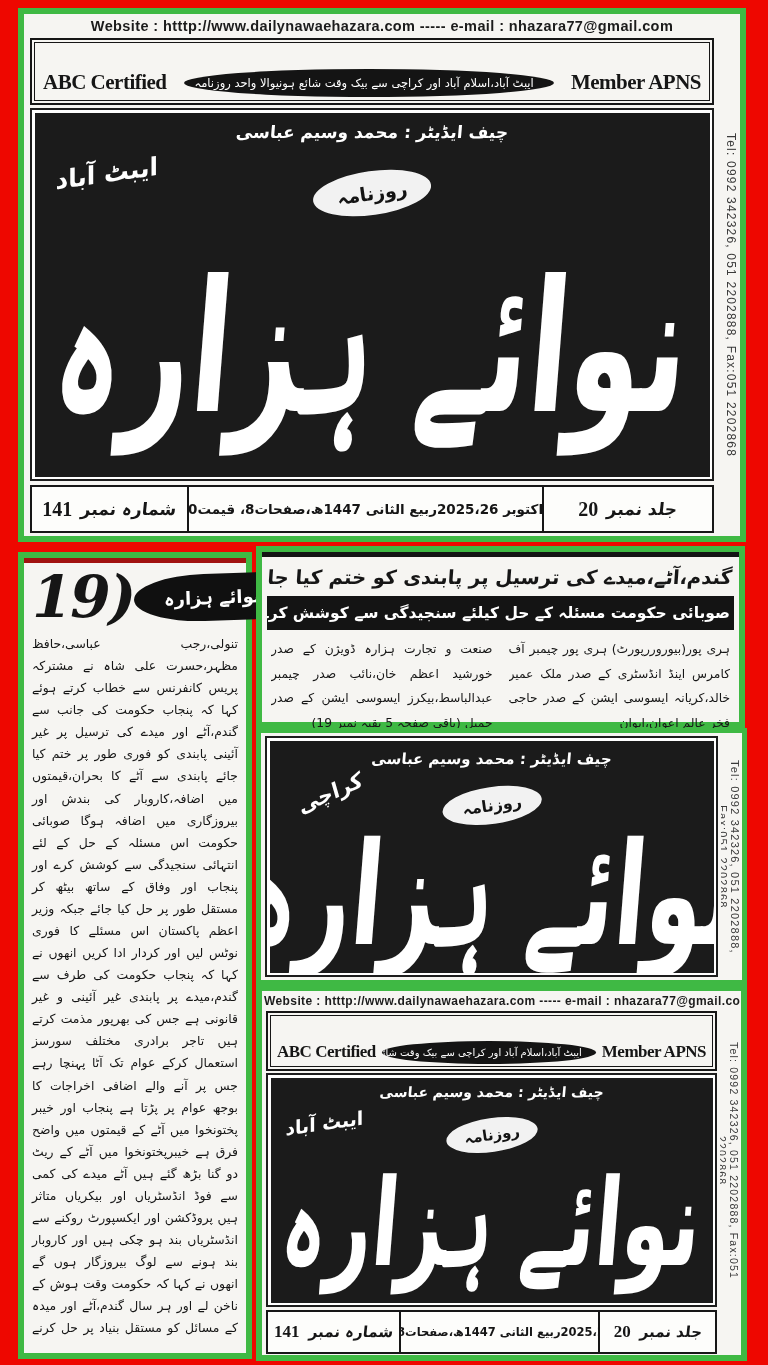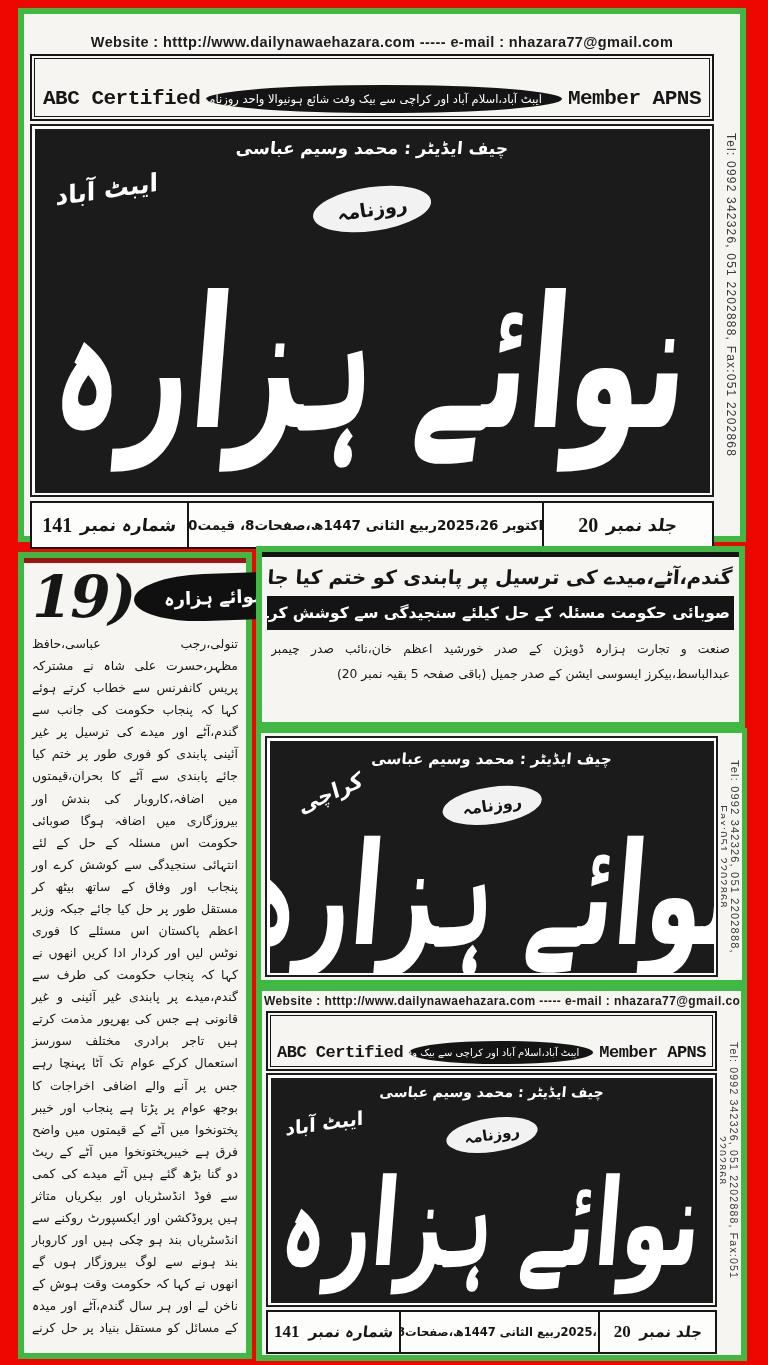--- a/index.html
+++ b/index.html
@@ -10,29 +10,29 @@
     color:#161616;
   }
   .panel{
     position:absolute;box-sizing:border-box;
     background:#f6f5f2;border:6px solid #3fb944;
   }
   
   .website-line{
     text-align:center;font-family:"Liberation Sans", sans-serif;
     font-weight:bold;font-size:14.5px;letter-spacing:.4px;
-    padding:20px 2px 2px;color:#1c1c1c;white-space:nowrap;overflow:hidden;
+    padding:4px 2px 2px;color:#1c1c1c;white-space:nowrap;overflow:hidden;
   }
   .abc-bar{border:2px solid #161616;padding:2px;margin:2px 26px 3px 6px;}
   .abc-inner{
     border:1.5px solid #161616;display:flex;align-items:center;
     justify-content:space-between;padding:3px 8px;gap:6px;
   }
   .abc-label,.apns-label{
-    font-family:Liberation Mono, monospace;font-weight:900;
+    font-family:Liberation Serif, serif;font-weight:900;
     font-size:21px;letter-spacing:-.5px;white-space:nowrap;margin-top:22px;
   }
   .tagline-pill{
     background:#141414;color:#fff;border-radius:50%;
     padding:7px 20px;font-size:11.5px;direction:rtl;white-space:nowrap;
     overflow:hidden;max-width:330px;flex:1;text-align:center;margin-top:23px;
   }
   .frame{border:2px solid #1d1d1d;padding:2.5px;margin:0 26px 0 6px;background:#fff;}
   .black-box{position:relative;background:#1b1b1b;overflow:hidden;}
   .chief{
@@ -183,21 +183,22 @@
     <span class="ribbon-badge">نوائے ہزارہ</span>
   </div>
   <div class="article-body">تنولی،رجب عباسی،حافظ مظہر،حسرت علی شاہ نے مشترکہ پریس کانفرنس سے خطاب کرتے ہوئے کہا کہ پنجاب حکومت کی جانب سے گندم،آٹے اور میدے کی ترسیل پر غیر آئینی پابندی کو فوری طور پر ختم کیا جائے پابندی سے آٹے کا بحران،قیمتوں میں اضافہ،کاروبار کی بندش اور بیروزگاری میں اضافہ ہوگا صوبائی حکومت اس مسئلہ کے حل کے لئے انتہائی سنجیدگی سے کوشش کرے اور پنجاب اور وفاق کے ساتھ بیٹھ کر مستقل طور پر حل کیا جائے جبکہ وزیر اعظم پاکستان اس مسئلے کا فوری نوٹس لیں اور کردار ادا کریں انھوں نے کہا کہ پنجاب حکومت کی طرف سے گندم،میدے پر پابندی غیر آئینی و غیر قانونی ہے جس کی بھرپور مذمت کرتے ہیں تاجر برادری مختلف سورسز استعمال کرکے عوام تک آٹا پہنچا رہے جس پر آنے والے اضافی اخراجات کا بوجھ عوام پر پڑتا ہے پنجاب اور خیبر پختونخوا میں آٹے کے قیمتوں میں واضح فرق ہے خیبرپختونخوا میں آٹے کے ریٹ دو گنا بڑھ گئے ہیں آٹے میدے کی کمی سے فوڈ انڈسٹریاں اور بیکریاں متاثر ہیں پروڈکشن اور ایکسپورٹ روکنے سے انڈسٹریاں بند ہو چکی ہیں اور کاروبار بند ہونے سے لوگ بیروزگار ہوں گے انھوں نے کہا کہ حکومت وقت ہوش کے ناخن لے اور ہر سال گندم،آٹے اور میدہ کے مسائل کو مستقل بنیاد پر حل کرنے کے لئے اقدامات اٹھائے جائیں اگر ان مسائل کو فوری طور پر حل نہیں کیا گیا تو تاجر برادری اور عوام اپنے حقوق کے لئے سڑکوں پر آنے پر مجبور ہوں گے انھوں نے کہا کہ تاجر برادری ملک میں ریڑھ کی ہڈی کی حیثیت رکھتی ہے وزیر اعظم پاکستان تاجروں اور عوام کے مسائل حل کریں</div>
 </section>
 
 <section class="panel" id="news-box">
   <div class="news-topbar"></div>
   <div class="headline">گندم،آٹے،میدے کی ترسیل پر پابندی کو ختم کیا جائے،ملک عمیر خالد</div>
   <div class="subhead-bar">صوبائی حکومت مسئلہ کے حل کیلئے سنجیدگی سے کوشش کرے،حاجی فخر عالم اعوان ودیگر</div>
   <div class="news-cols">
-    <div class="news-col">صنعت و تجارت ہزارہ ڈویژن کے صدر خورشید اعظم خان،نائب صدر چیمبر عبدالباسط،بیکرز ایسوسی ایشن کے صدر جمیل (باقی صفحہ 5 بقیہ نمبر 20)</div>
+    <div class="news-col">ہری پور(بیوروررپورٹ) ہری پور چیمبر آف کامرس اینڈ انڈسٹری کے صدر ملک عمیر خالد،کریانہ ایسوسی ایشن کے صدر حاجی فخر عالم اعوان،ایوان</div>
+    <div class="news-col">صنعت و تجارت ہزارہ ڈویژن کے صدر خورشید اعظم خان،نائب صدر چیمبر عبدالباسط،بیکرز ایسوسی ایشن کے صدر جمیل (باقی صفحہ 5 بقیہ نمبر 19)</div>
   </div>
 </section>
 
 <section class="panel" id="mid-masthead">
   <div class="frame">
     <div class="black-box">
       <div class="chief">چیف ایڈیٹر : محمد وسیم عباسی</div>
       <div class="edition">کراچی</div>
       <div class="daily-oval">روزنامہ</div>
       <div class="big-title">

